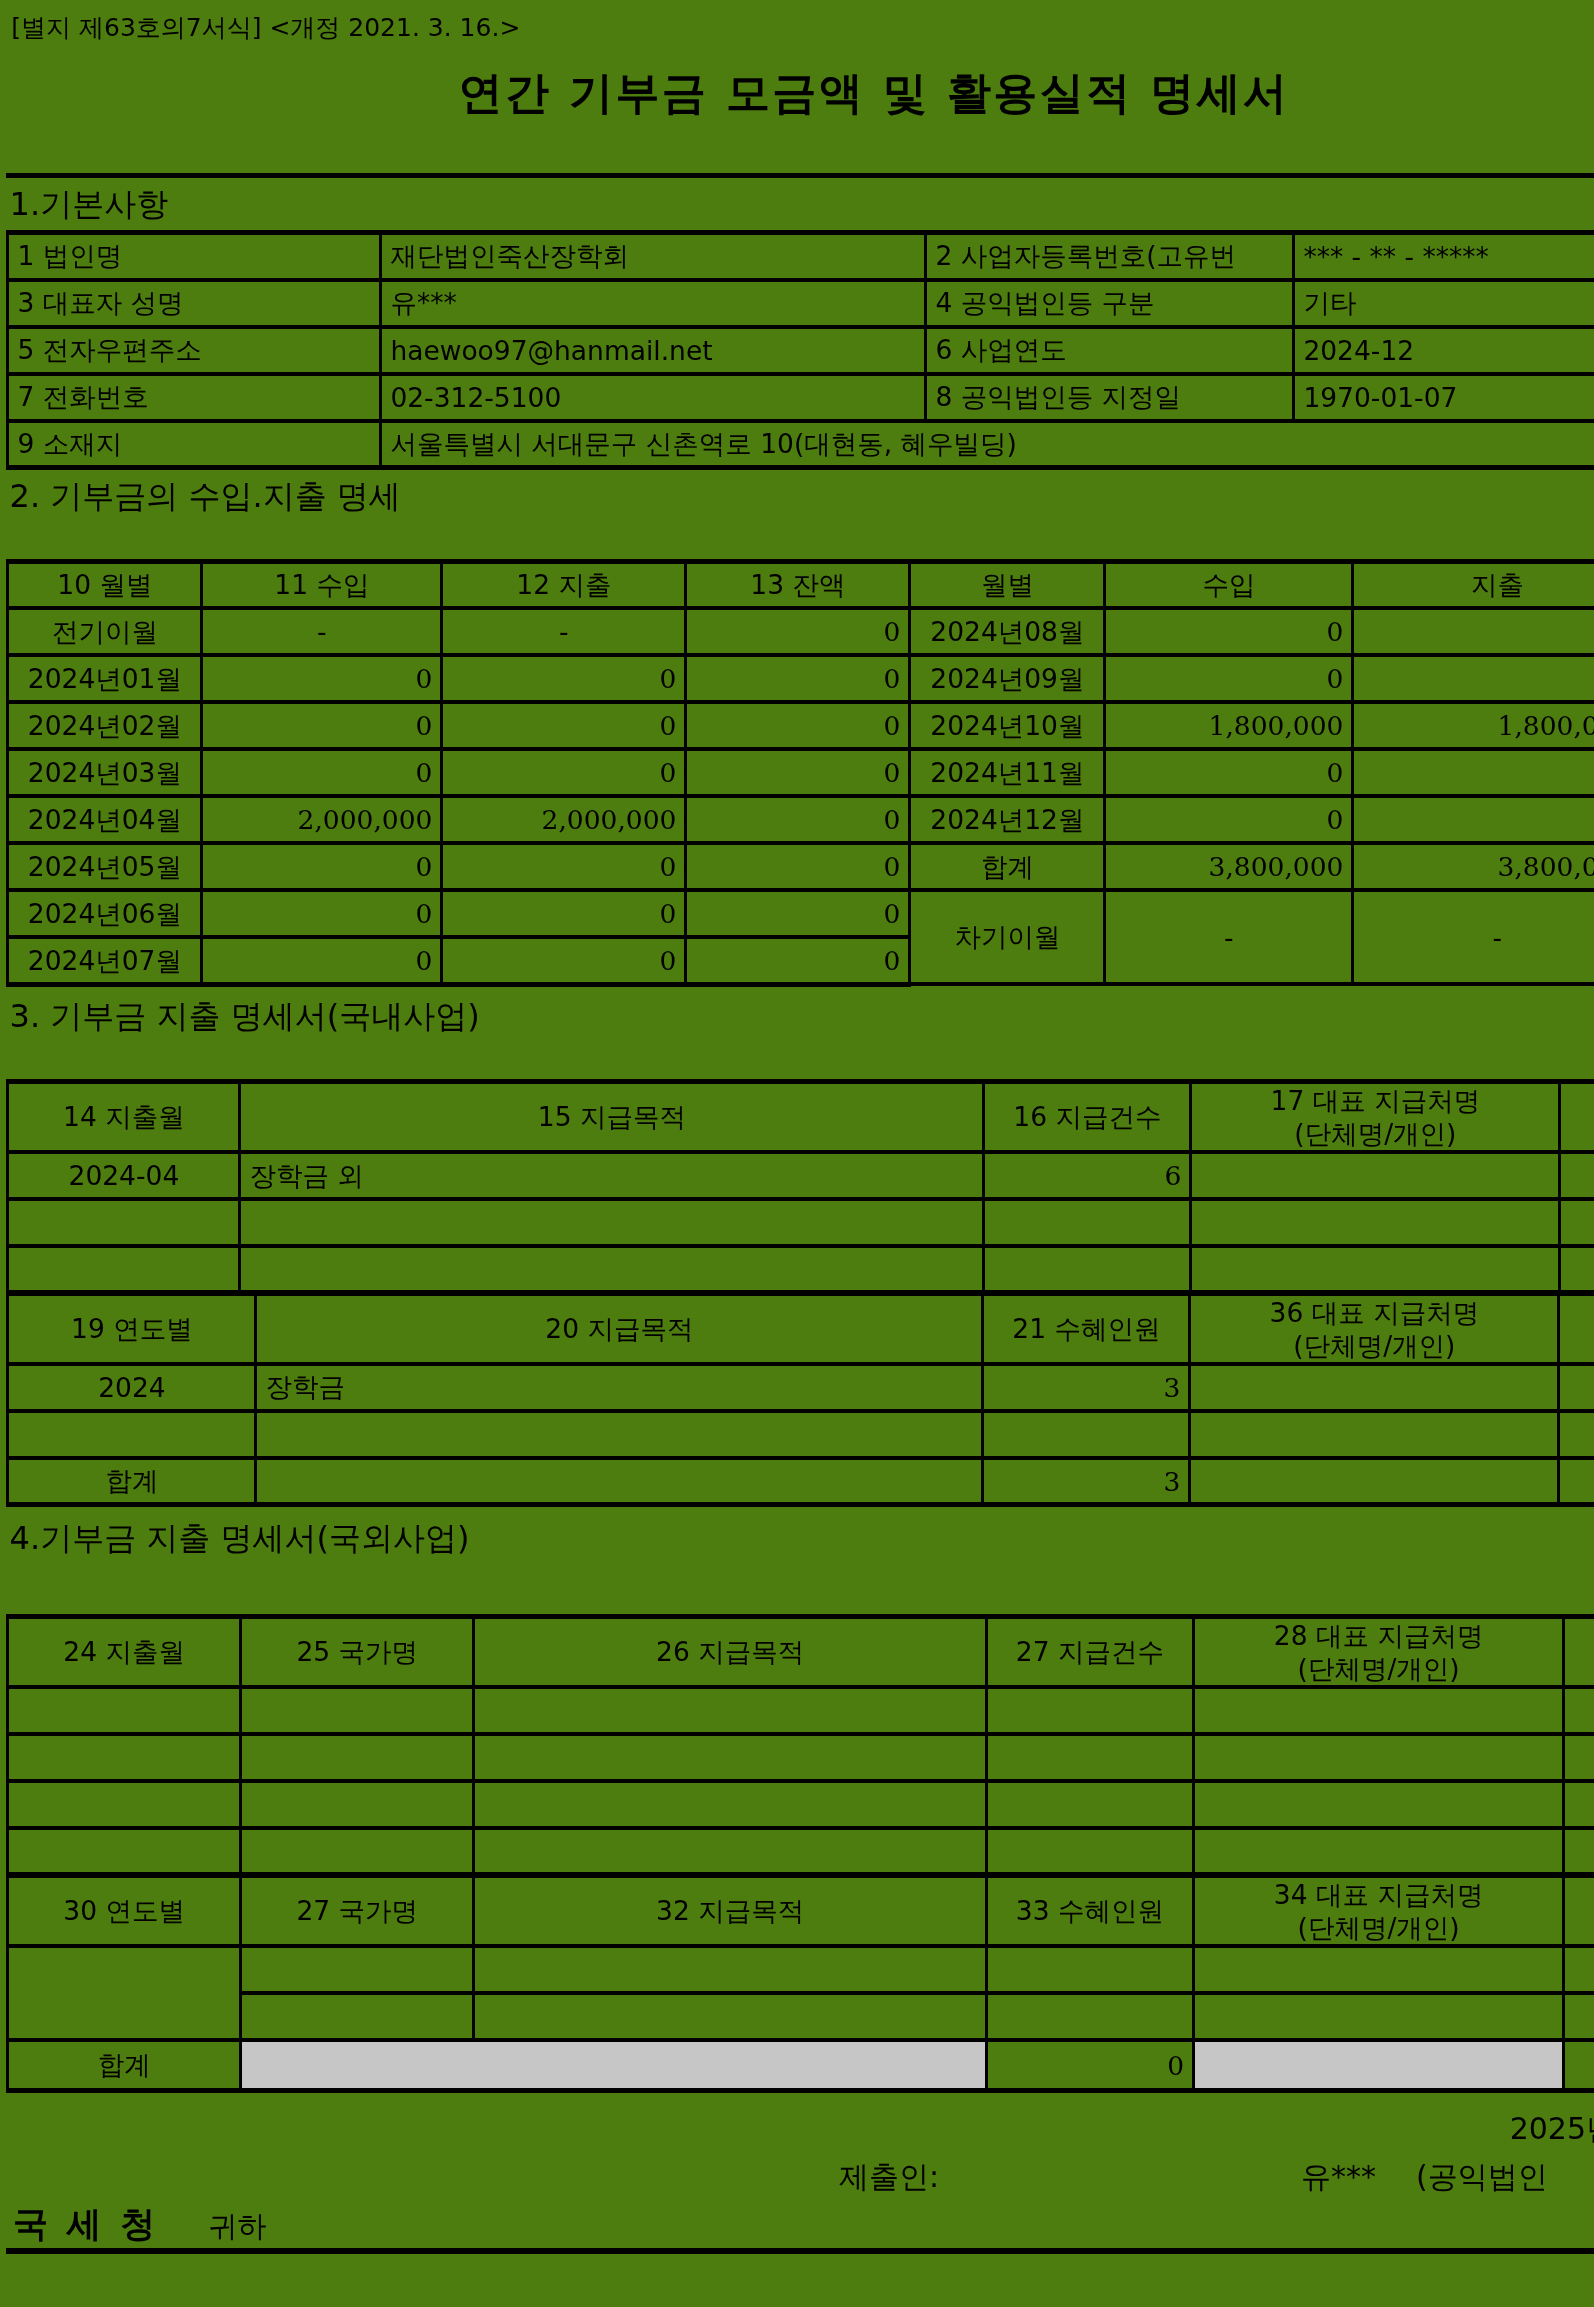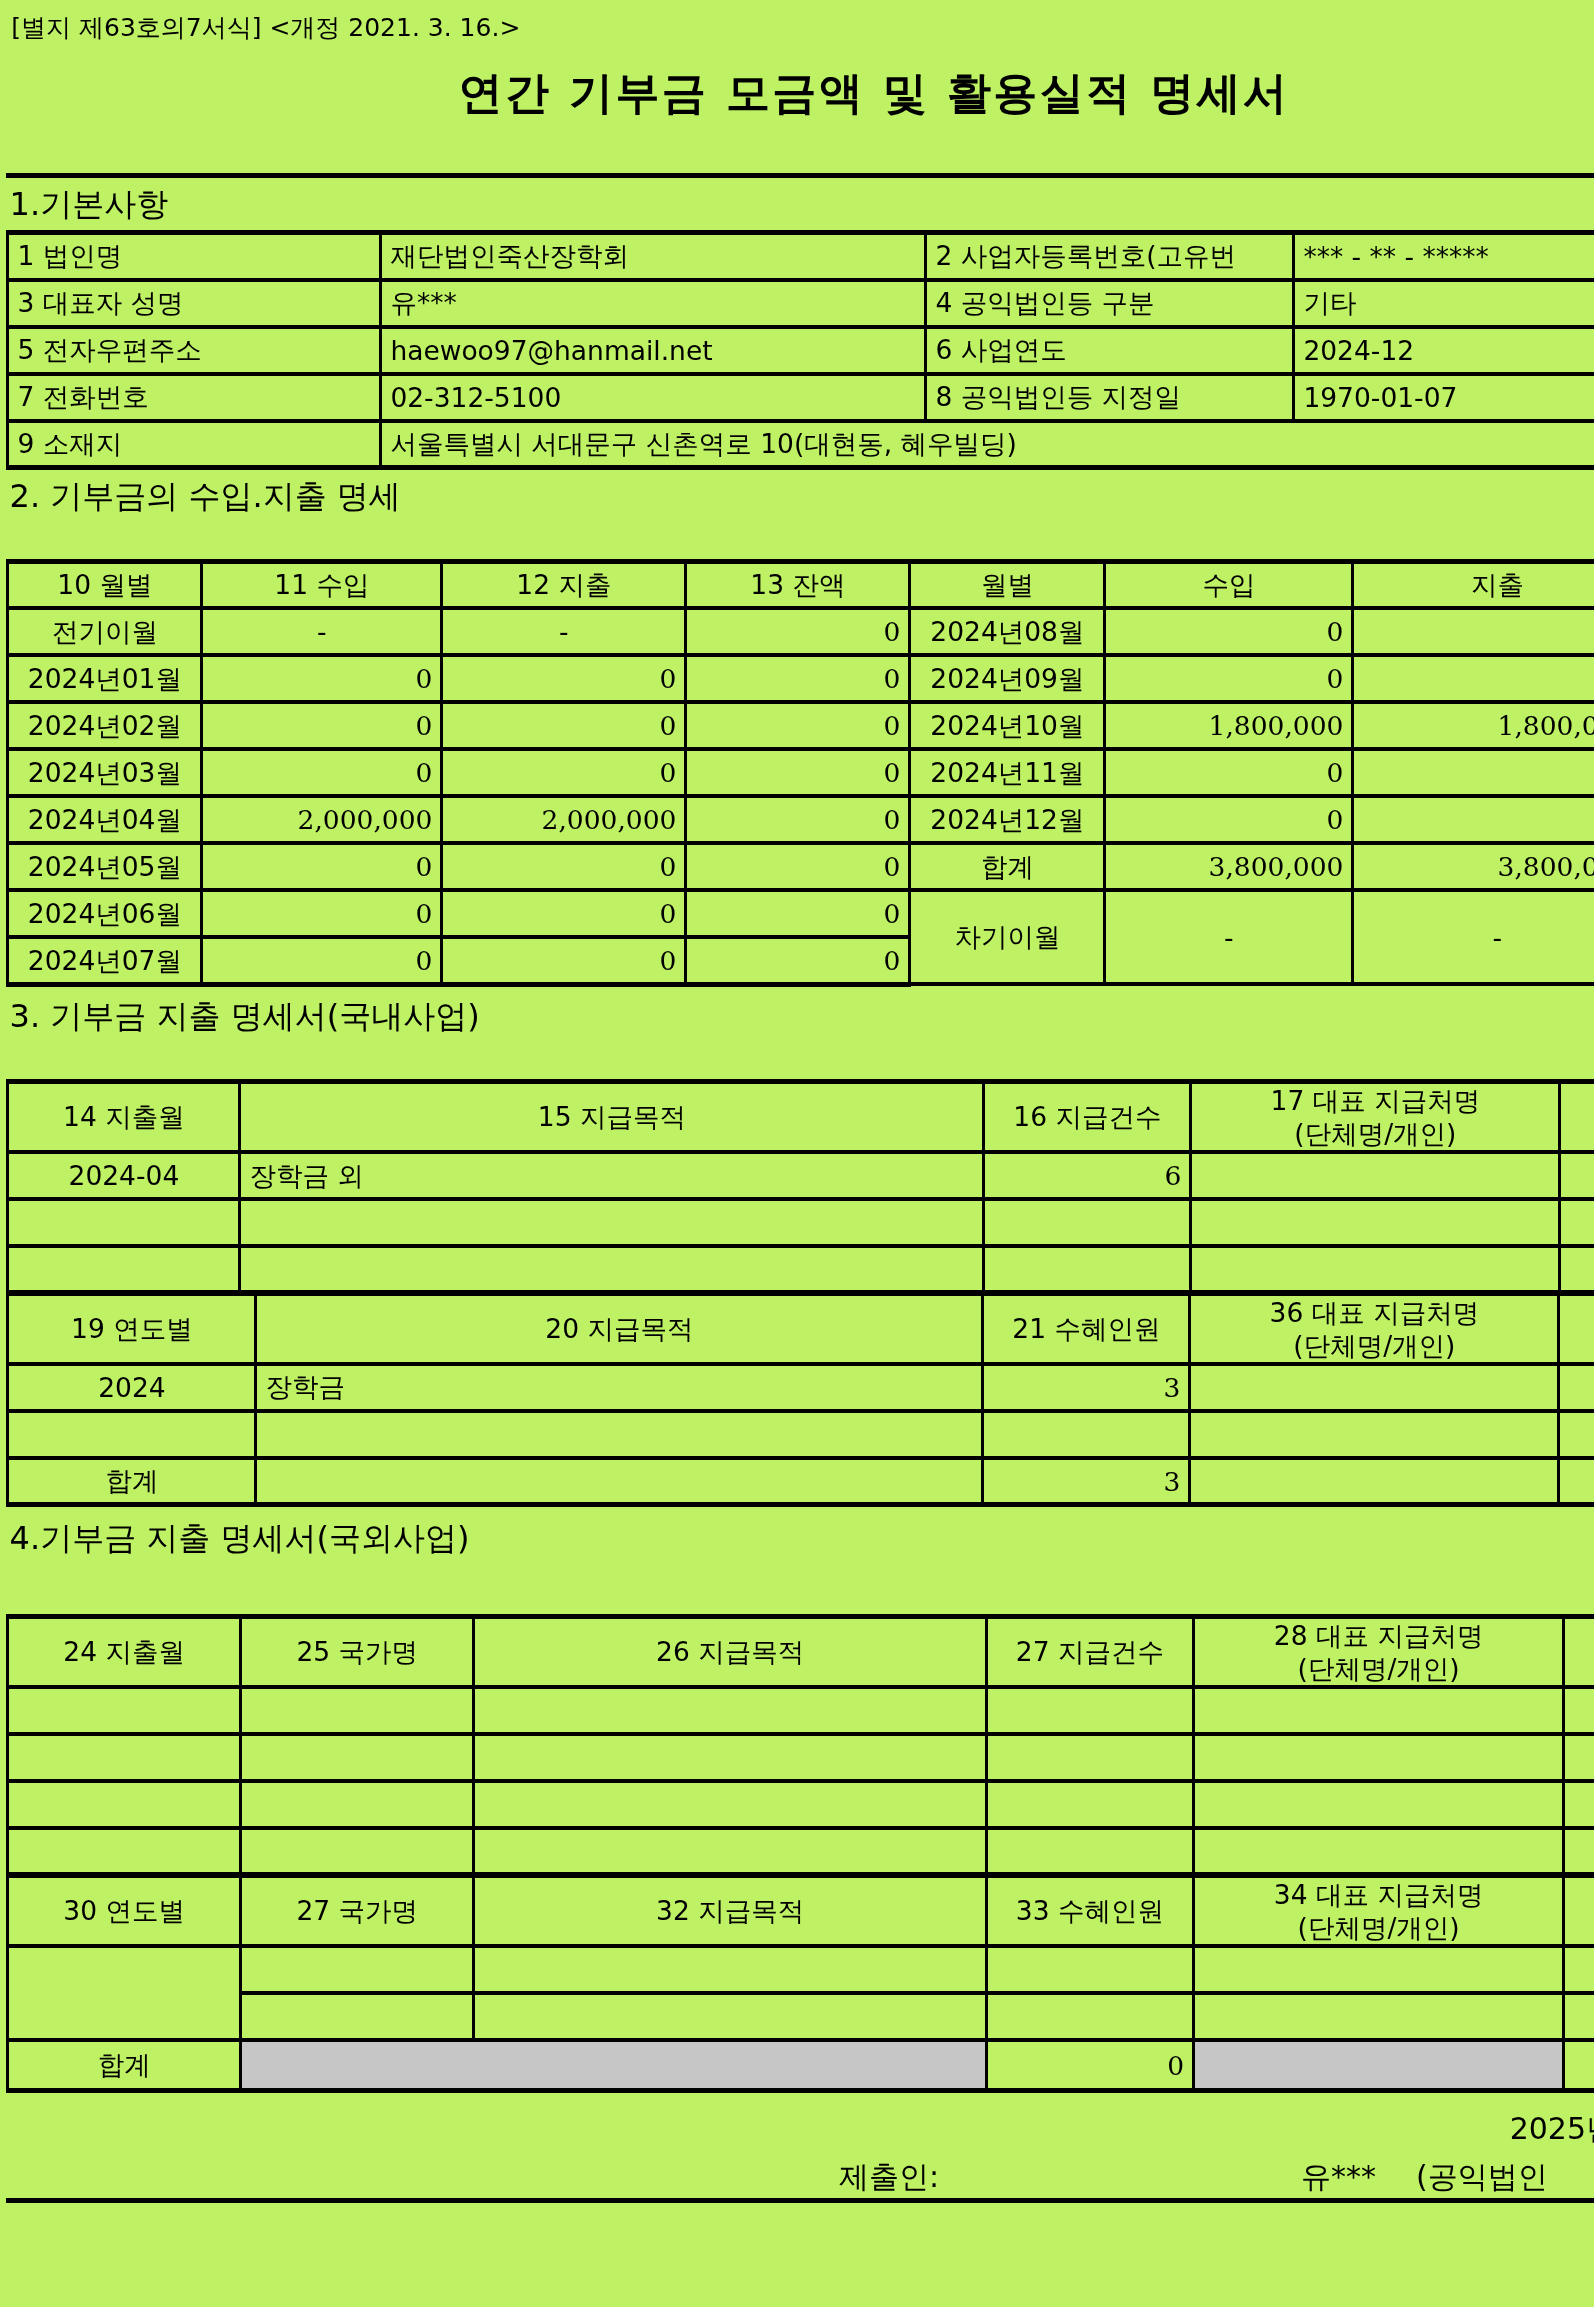--- a/index.html
+++ b/index.html
@@ -1,18 +1,18 @@
 <!DOCTYPE html>
 <html lang="ko" style="font-size:13px"><head>
 <meta charset="utf-8">
 <style>
   html,body { margin:0; padding:0; background:#e8e8e8; }
   .page {
     position:relative; width:1595px; height:2307px; overflow:hidden;
-    background:#bef264; color:#000;
+    background:#4d7c0f; color:#000;
     font-family:"DejaVu Sans","Liberation Sans",sans-serif;
   }
   .note { padding-top:11.3px; margin-left:11.3px; font-size:25px; }
   .title { margin-top:19.3px; margin-left:153px; text-align:center; font-size:44px; font-weight:700; letter-spacing:2.4px; white-space:nowrap; }
   .rule { margin-top:50px; margin-left:6.4px; height:5.6px; background:#000; }
   .bottomrule { margin-top:0px; margin-left:6.4px; height:5.6px; background:#000; }
   .sec-h { margin:4.8px 0 0 9.6px; font-size:32px; font-weight:400; white-space:nowrap; }
   .mt10 { margin-top:8px; }
   .mt12 { margin-top:9.6px; }
 
@@ -378,16 +378,20 @@
     </tr>
   </tbody>
     </table>
 
   <div class="yearline">2025년</div>
   <div class="submitline">
     <span>제출인:</span>
     <span class="name">유***</span>
     <span class="suffix">(공익법인</span>
   </div>
+  <div class="agencyline">
+    <span class="agency">국 세 청</span>
+    <span class="to">귀하</span>
+  </div>
   <div class="bottomrule"></div>
 
 </div>
 
 
 </body></html>

